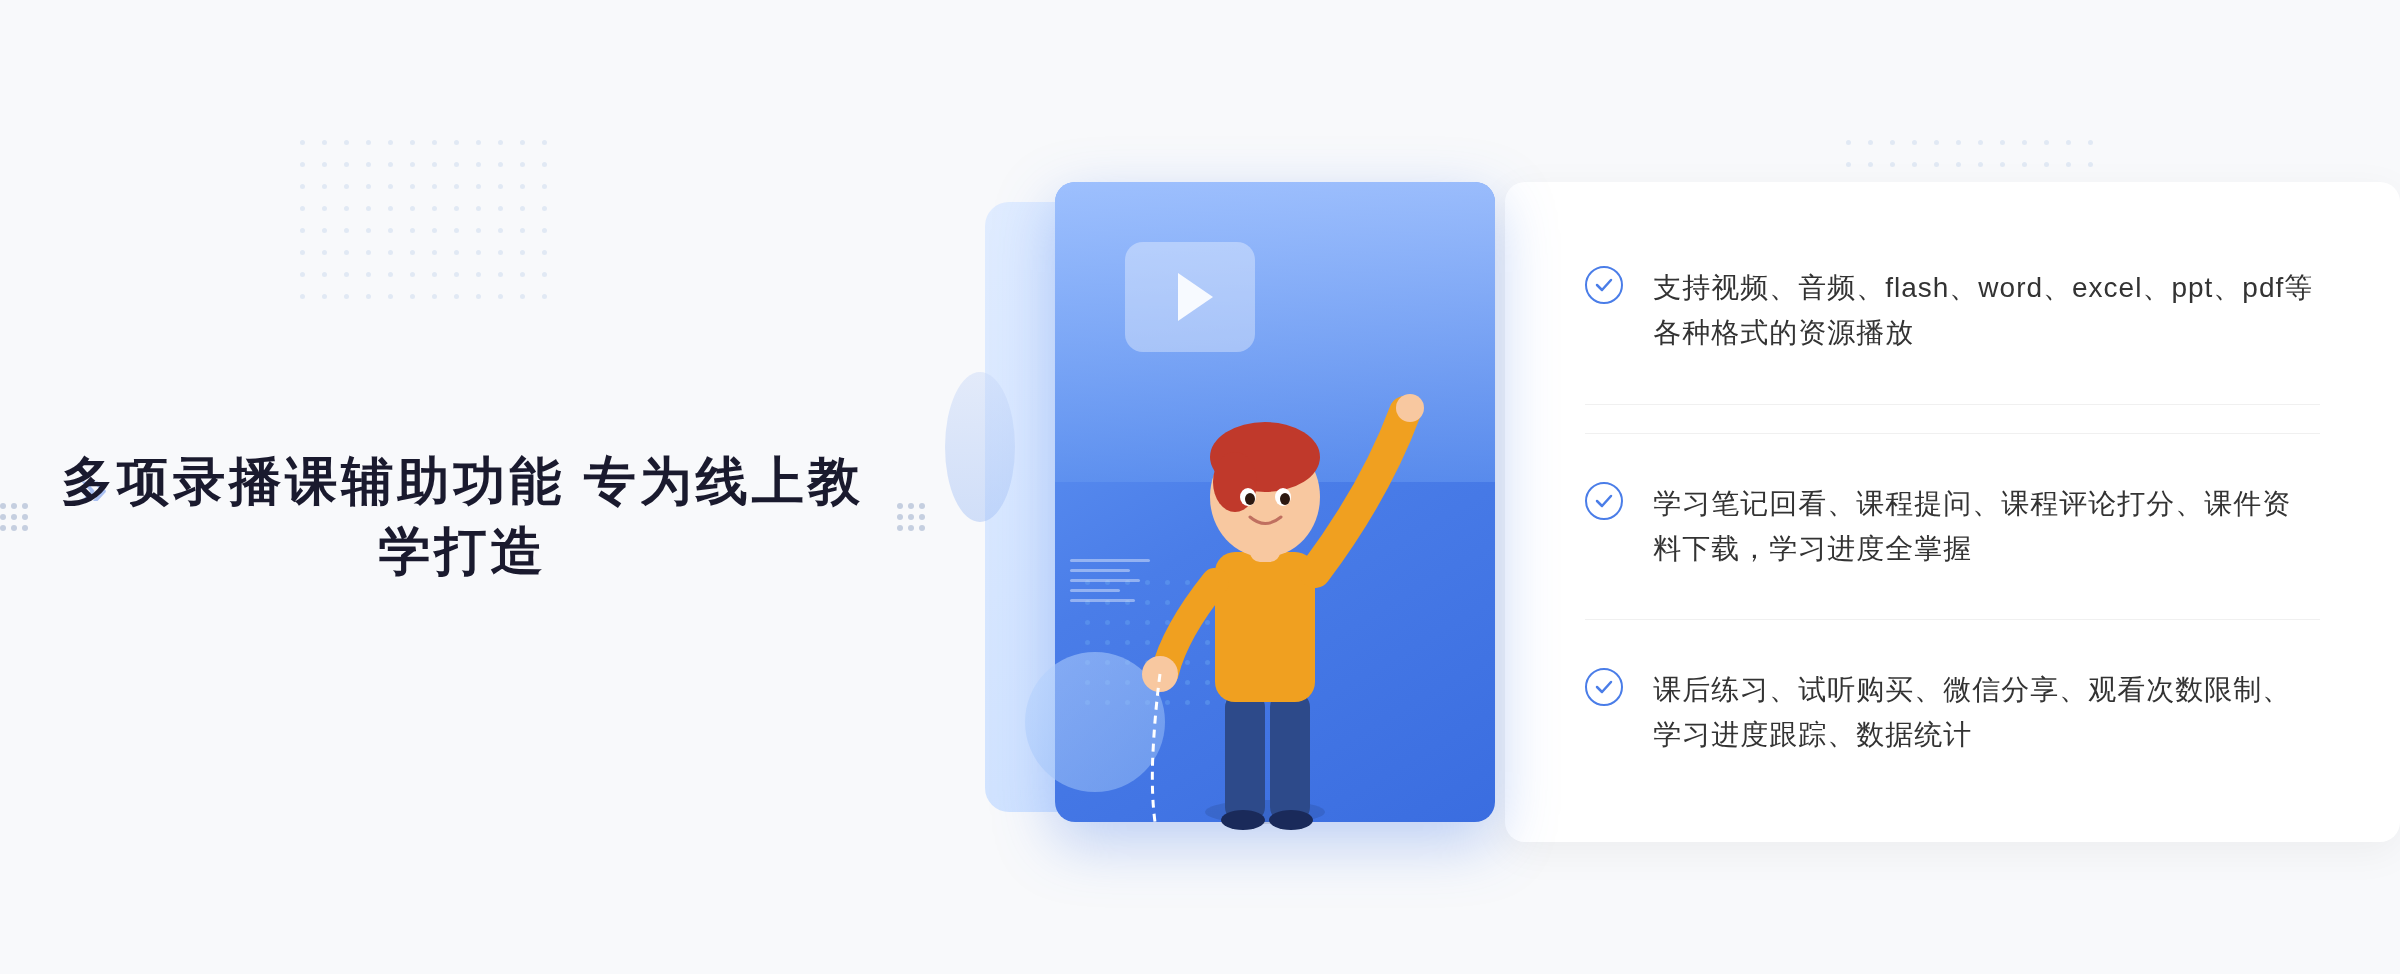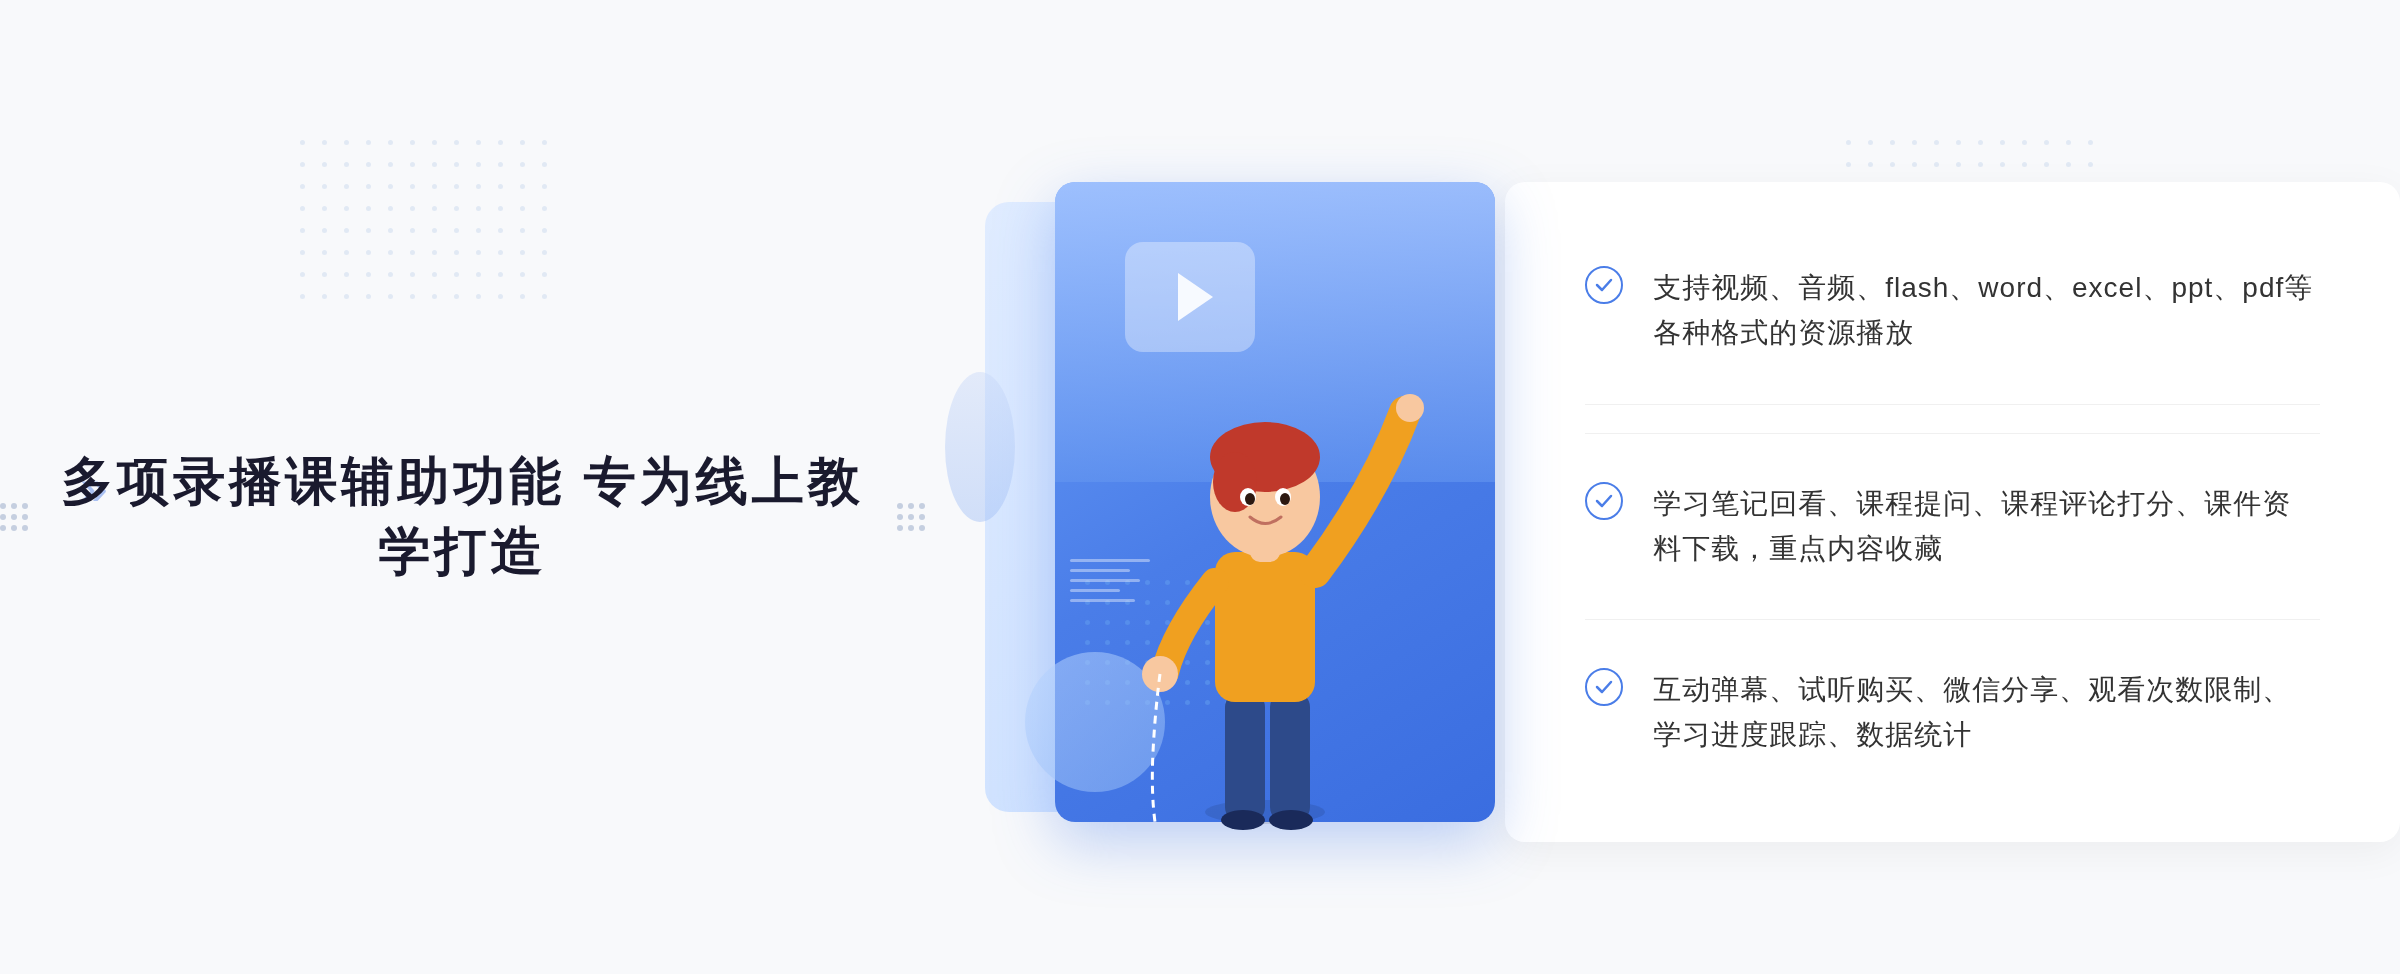--- a/index.html
+++ b/index.html
@@ -555,31 +555,31 @@
 
 
       <div class="feature-divider"></div>
 
       <div class="feature-item">
         <div class="check-circle">
           <svg width="22" height="22" viewBox="0 0 22 22">
             <polyline points="4,11 9,16 18,6" stroke="#4a7de8" stroke-width="2.5" fill="none" stroke-linecap="round" stroke-linejoin="round"></polyline>
           </svg>
         </div>
-        <span class="feature-text">学习笔记回看、课程提问、课程评论打分、课件资料下载，重点内容收藏</span>
+        <span class="feature-text">学习笔记回看、课程提问、课程评论打分、课件资料下载，学习进度全掌握</span>
       </div>
 
       <div class="feature-divider"></div>
 
       <div class="feature-item">
         <div class="check-circle">
           <svg width="22" height="22" viewBox="0 0 22 22">
             <polyline points="4,11 9,16 18,6" stroke="#4a7de8" stroke-width="2.5" fill="none" stroke-linecap="round" stroke-linejoin="round"></polyline>
           </svg>
         </div>
-        <span class="feature-text">互动弹幕、试听购买、微信分享、观看次数限制、学习进度跟踪、数据统计</span>
+        <span class="feature-text">课后练习、试听购买、微信分享、观看次数限制、学习进度跟踪、数据统计</span>
       </div>
 
     </div>
 
   </div>
 
 </div>
 
 </body></html>

